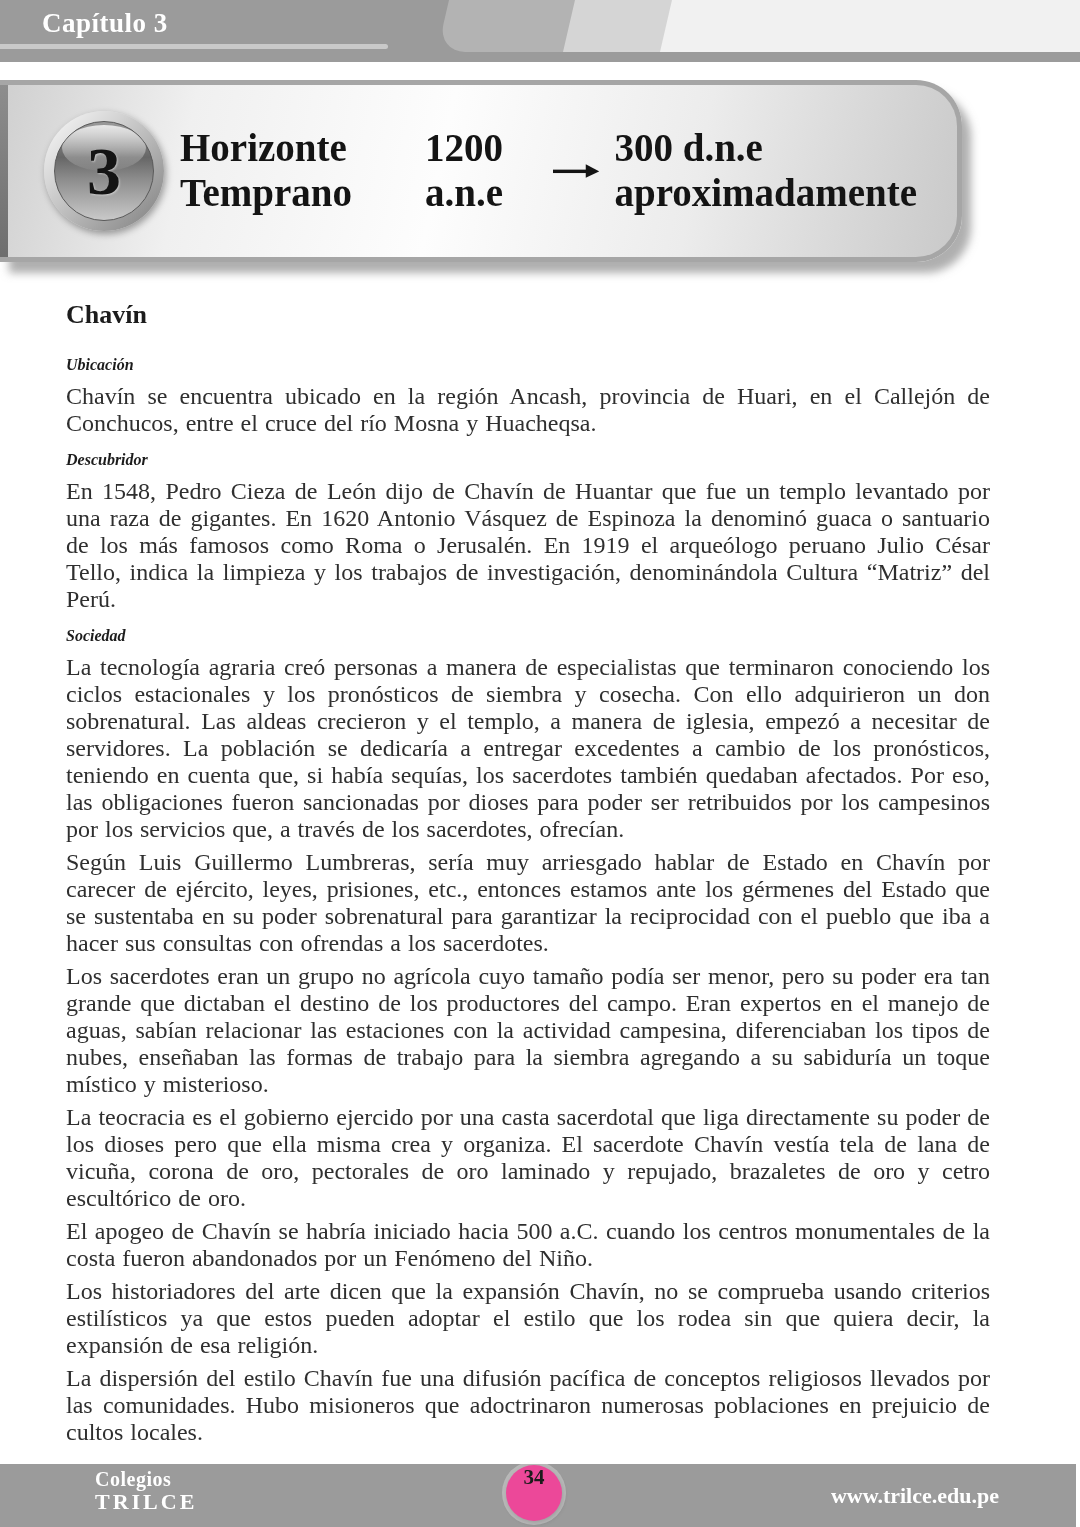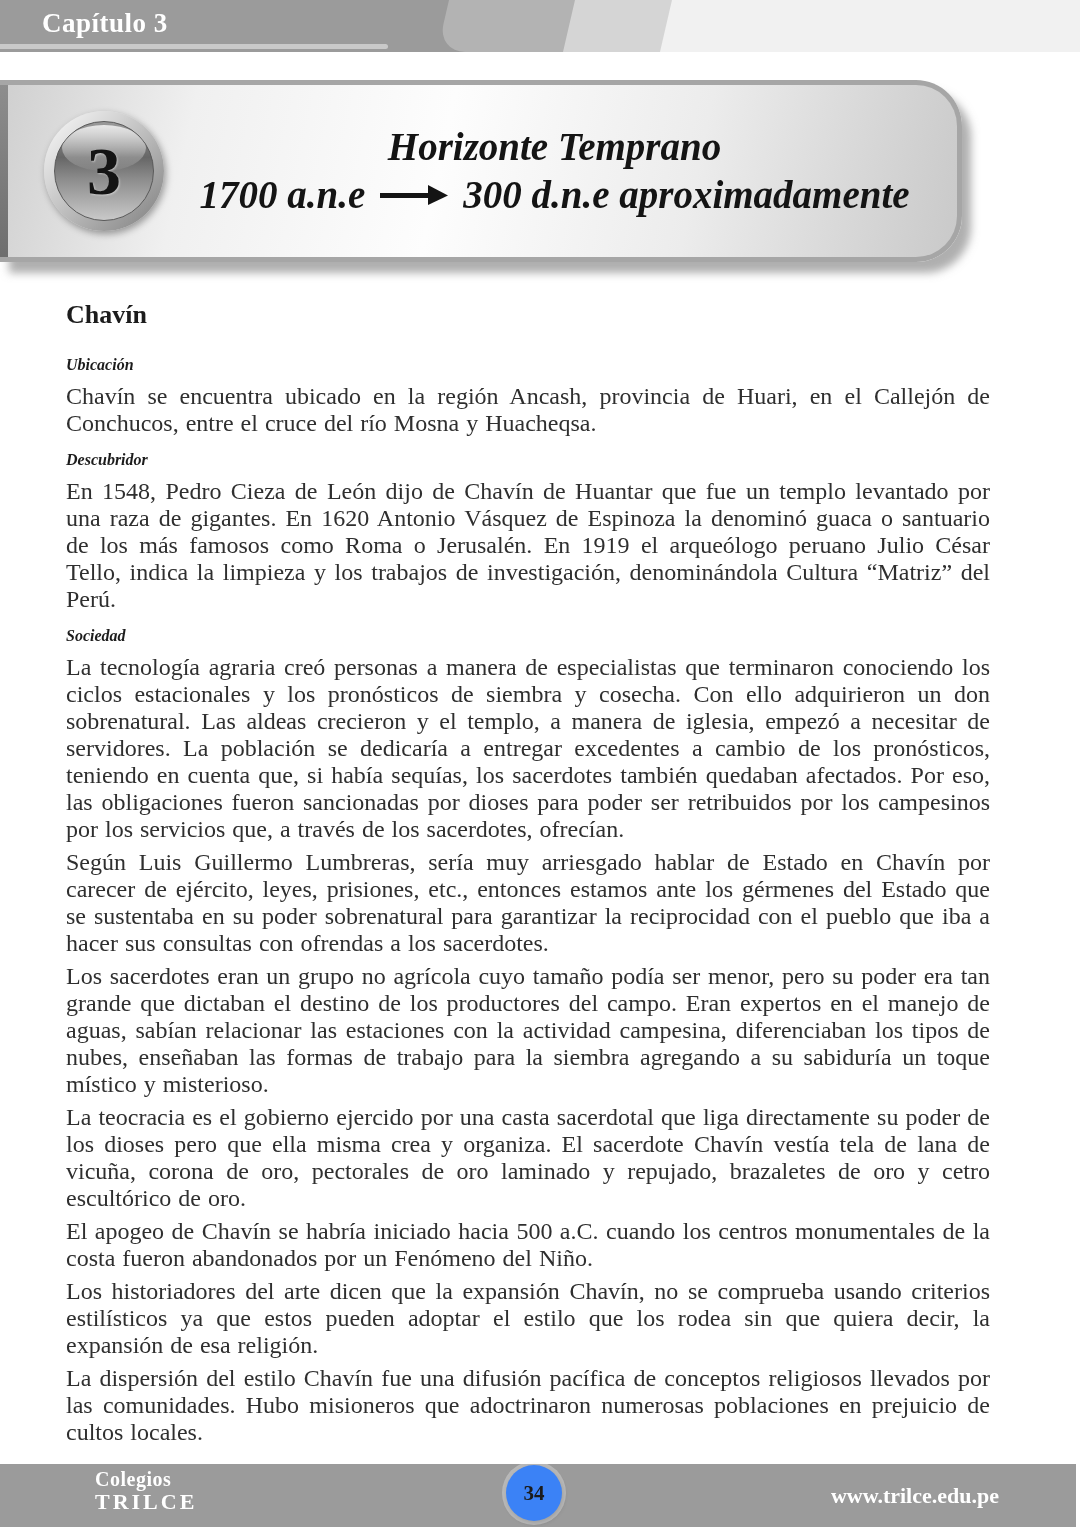--- a/index.html
+++ b/index.html
@@ -2,21 +2,21 @@
 <html lang="es"><head>
 <meta charset="utf-8">
 <style>
   html,body{margin:0;padding:0;}
   body{
     width:1080px;height:1527px;position:relative;background:#ffffff;overflow:hidden;
     font-family:"Liberation Serif","DejaVu Serif",serif;
   }
 
   
-  .header{position:absolute;left:0;top:0;width:1080px;height:52px;background:#9b9b9b;}
+  .header{position:absolute;left:0;top:0;width:1080px;height:62px;background:#9b9b9b;}
   .bands{position:absolute;left:0;top:0;width:1080px;height:52px;overflow:hidden;}
   .band{position:absolute;top:0;height:52px;transform:skewX(-13deg);transform-origin:top left;}
   .band1{left:449px;width:760px;background:#b3b3b3;border-bottom-left-radius:28px;}
   .band2{left:575px;width:660px;background:#d5d5d5;}
   .band3{left:672px;width:560px;background:#f1f1f1;}
   .chapter-label{
     position:absolute;left:42px;top:8px;z-index:3;color:#ffffff;
     font-size:27px;font-weight:bold;letter-spacing:0.5px;
   }
   .chapter-underline{position:absolute;left:0;top:44px;z-index:3;width:388px;height:5px;background:#c9c9c9;border-radius:0 3px 3px 0;}
@@ -46,43 +46,43 @@
   .badge-gloss{
     position:absolute;top:3px;left:7px;width:84px;height:46px;border-radius:50%;
     background:linear-gradient(180deg,rgba(255,255,255,0.78),rgba(255,255,255,0.04));
   }
   .badge-num{
     position:relative;font-size:68px;font-weight:bold;color:#141414;line-height:1;
     text-shadow:1px 1px 2px rgba(255,255,255,0.45);
   }
   .banner-text{
     position:absolute;left:180px;right:28px;top:0;bottom:0;
-    display:flex;flex-direction:column;justify-content:center;align-items:center;
-    color:#141414;gap:3px;font-style:italic;
+    display:flex;flex-direction:row;justify-content:center;align-items:center;
+    color:#141414;gap:3px;
   }
   .banner-title{font-size:39px;font-weight:bold;line-height:1.15;}
   .banner-subtitle{font-size:39px;font-weight:bold;line-height:1.15;display:flex;align-items:center;gap:15px;}
   .arrow-svg{display:block;}
 
   
   .content{position:absolute;left:66px;top:300px;width:924px;color:#2f2f2f;}
   .doc-title{font-size:26px;font-weight:bold;color:#1c1c1c;margin:0 0 26px 0;}
   .sec h3{font-size:16px;font-weight:bold;font-style:italic;color:#1c1c1c;margin:14px 0 9px 0;}
   .sec p{font-size:24px;line-height:27px;text-align:justify;margin:0 0 6px 0;word-spacing:1px;}
 
   
   .footer{position:absolute;left:0;top:1464px;width:1076px;height:63px;background:#9b9b9b;}
   .brand{position:absolute;left:95px;top:5px;color:#ffffff;line-height:1;}
   .brand-top{font-size:20px;font-weight:bold;letter-spacing:0.5px;}
   .brand-name{font-size:22px;font-weight:bold;letter-spacing:3px;margin-top:2px;}
   .page-badge{
     position:absolute;left:506px;top:1px;width:56px;height:56px;border-radius:50%;
-    background:#3b82f6;
+    background:#ec4899;
     box-shadow:0 0 0 4px rgba(255,255,255,0.30),1px 2px 5px rgba(0,0,0,0.25);
-    display:flex;align-items:center;justify-content:center;
+    display:flex;align-items:flex-start;justify-content:center;
   }
   .page-badge span{font-size:21px;font-weight:bold;color:#1b1b1b;}
   .website{
     position:absolute;right:77px;top:50%;transform:translateY(-50%);
     color:#ffffff;font-size:22px;font-weight:bold;
   }
 </style>
 </head>
 <body>
 
@@ -100,21 +100,21 @@
   <div class="banner-edge"></div>
   <div class="badge">
     <div class="badge-inner">
       <span class="badge-gloss"></span>
       <span class="badge-num">3</span>
     </div>
   </div>
   <div class="banner-text">
     <div class="banner-title">Horizonte Temprano</div>
     <div class="banner-subtitle">
-      <span>1700 a.n.e</span>
+      <span>1200 a.n.e</span>
       <svg class="arrow-svg" width="68" height="20" viewBox="0 0 68 20" aria-hidden="true">
         <rect x="0" y="8" width="50" height="5" fill="#141414"></rect>
         <polygon points="48,0 68,10.5 48,20" fill="#141414"></polygon>
       </svg>
       <span>300 d.n.e aproximadamente</span>
     </div>
   </div>
 </section>
 
 <main class="content">

